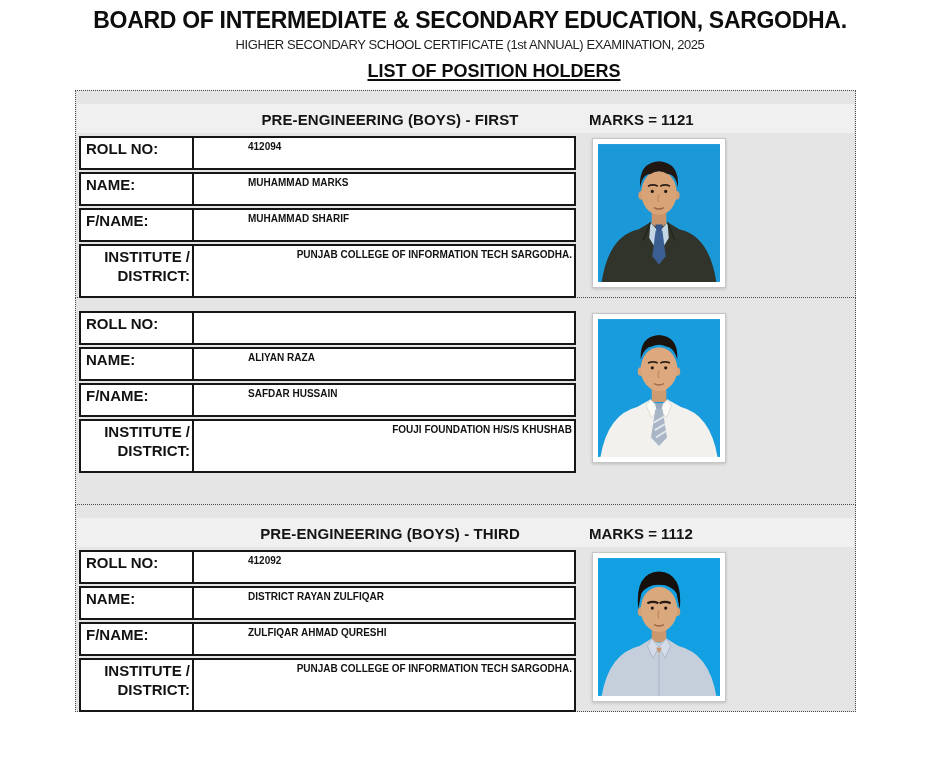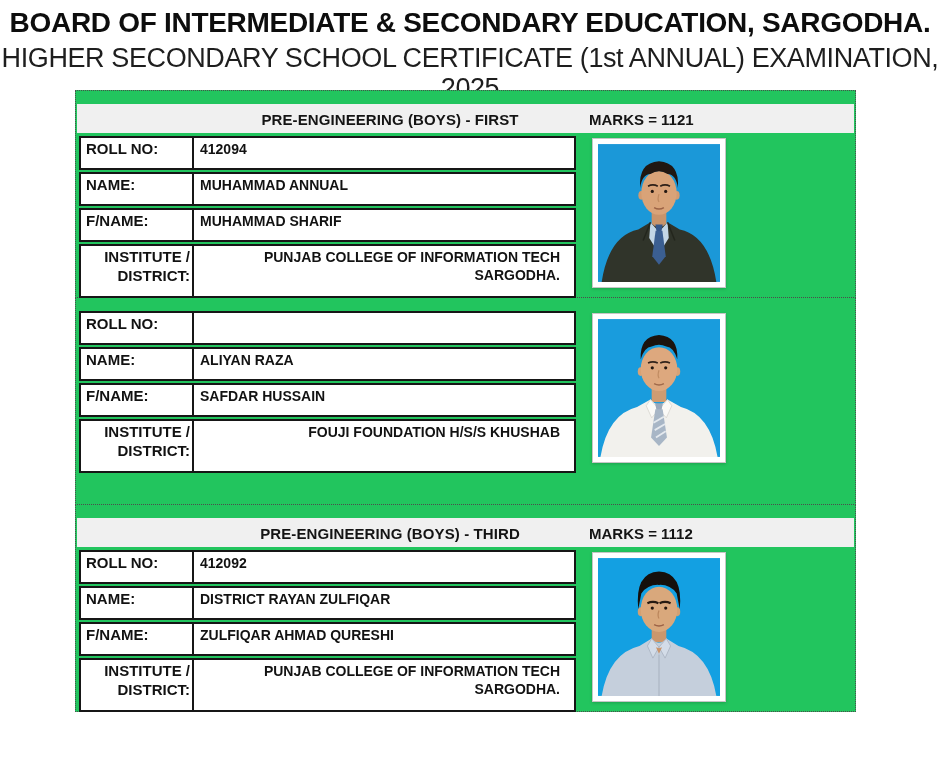--- a/index.html
+++ b/index.html
@@ -5,34 +5,34 @@
   html,body{margin:0;padding:0;}
   body{
     width:940px;height:765px;overflow:hidden;background:#ffffff;
     font-family:"Liberation Sans","DejaVu Sans",sans-serif;color:#111;
   }
   .page{position:relative;width:940px;height:765px;background:#fff;}
 
   
   .doc-header{text-align:center;padding-top:7px;}
   .board-title{
-    font-size:28px;font-weight:700;letter-spacing:-0.3px;color:#0d0d0d;line-height:1.15;
+    font-size:23px;font-weight:700;letter-spacing:-0.3px;color:#0d0d0d;line-height:1.15;
   }
   .exam-title{
-    font-size:27px;font-weight:400;letter-spacing:-0.4px;color:#1e1e1e;margin-top:5px;line-height:1.1;
+    font-size:13px;font-weight:400;letter-spacing:-0.4px;color:#1e1e1e;margin-top:5px;line-height:1.1;
   }
   .list-heading{
     display:inline-block;font-size:18px;font-weight:700;color:#0d0d0d;margin-top:8px;
     text-decoration:underline;text-decoration-thickness:2px;text-underline-offset:2px;padding-left:48px;
   }
 
   
   .sections{position:absolute;left:75px;top:90px;width:781px;}
   .section{
-    box-sizing:border-box;height:208px;border:1px dotted #4c4c4c;background:#22c55e;
+    box-sizing:border-box;height:208px;border:1px dotted #4c4c4c;background:#e5e5e5;
     padding:13px 1px 0 1px;
   }
   .section + .section{margin-top:-1px;}
 
   .band{position:relative;width:100%;height:29px;background:#f0f0f0;margin-bottom:3px;}
   .group-title{
     position:absolute;left:313px;top:50%;transform:translate(-50%,-50%);
     font-size:15px;font-weight:700;white-space:nowrap;letter-spacing:0.1px;color:#141414;
   }
   .marks{
@@ -46,21 +46,21 @@
     display:flex;box-sizing:border-box;height:34px;border:2px solid #161616;
     background:#fff;margin-bottom:2px;
   }
   .row-lg{height:54px;text-align:right;}
   .row:last-child{margin-bottom:0;}
   .cell-label{
     box-sizing:border-box;width:113px;border-right:2px solid #161616;
     padding:2px 2px 0 5px;font-size:15px;font-weight:700;line-height:1.25;color:#121212;
   }
   .cell-value{
-    flex:1;padding:2px 14px 0 6px;font-size:14px;font-weight:700;line-height:1.3;color:#121212;
+    flex:1;padding:2px 2px 0 6px;font-size:10px;font-weight:700;line-height:1.3;color:#121212;margin-left:48px;
   }
 
   .photo-frame{
     box-sizing:border-box;width:134px;height:150px;margin-left:16px;margin-top:2px;
     background:#fff;border:1px solid #c6c6c6;padding:5px;
     box-shadow:0 1px 3px rgba(0,0,0,0.18);
   }
   .photo-frame svg{display:block;width:122px;height:138px;}
 </style>
 </head>
@@ -82,21 +82,21 @@
         <span class="marks">MARKS = 1121</span>
       </div>
       <div class="content">
         <div class="table">
           <div class="row">
             <div class="cell-label">ROLL NO:</div>
             <div class="cell-value">412094</div>
           </div>
           <div class="row">
             <div class="cell-label">NAME:</div>
-            <div class="cell-value">MUHAMMAD ANNUAL</div>
+            <div class="cell-value">MUHAMMAD MARKS</div>
           </div>
           <div class="row">
             <div class="cell-label">F/NAME:</div>
             <div class="cell-value">MUHAMMAD SHARIF</div>
           </div>
           <div class="row row-lg">
             <div class="cell-label">INSTITUTE / DISTRICT:</div>
             <div class="cell-value">PUNJAB COLLEGE OF INFORMATION TECH SARGODHA.</div>
           </div>
         </div>

